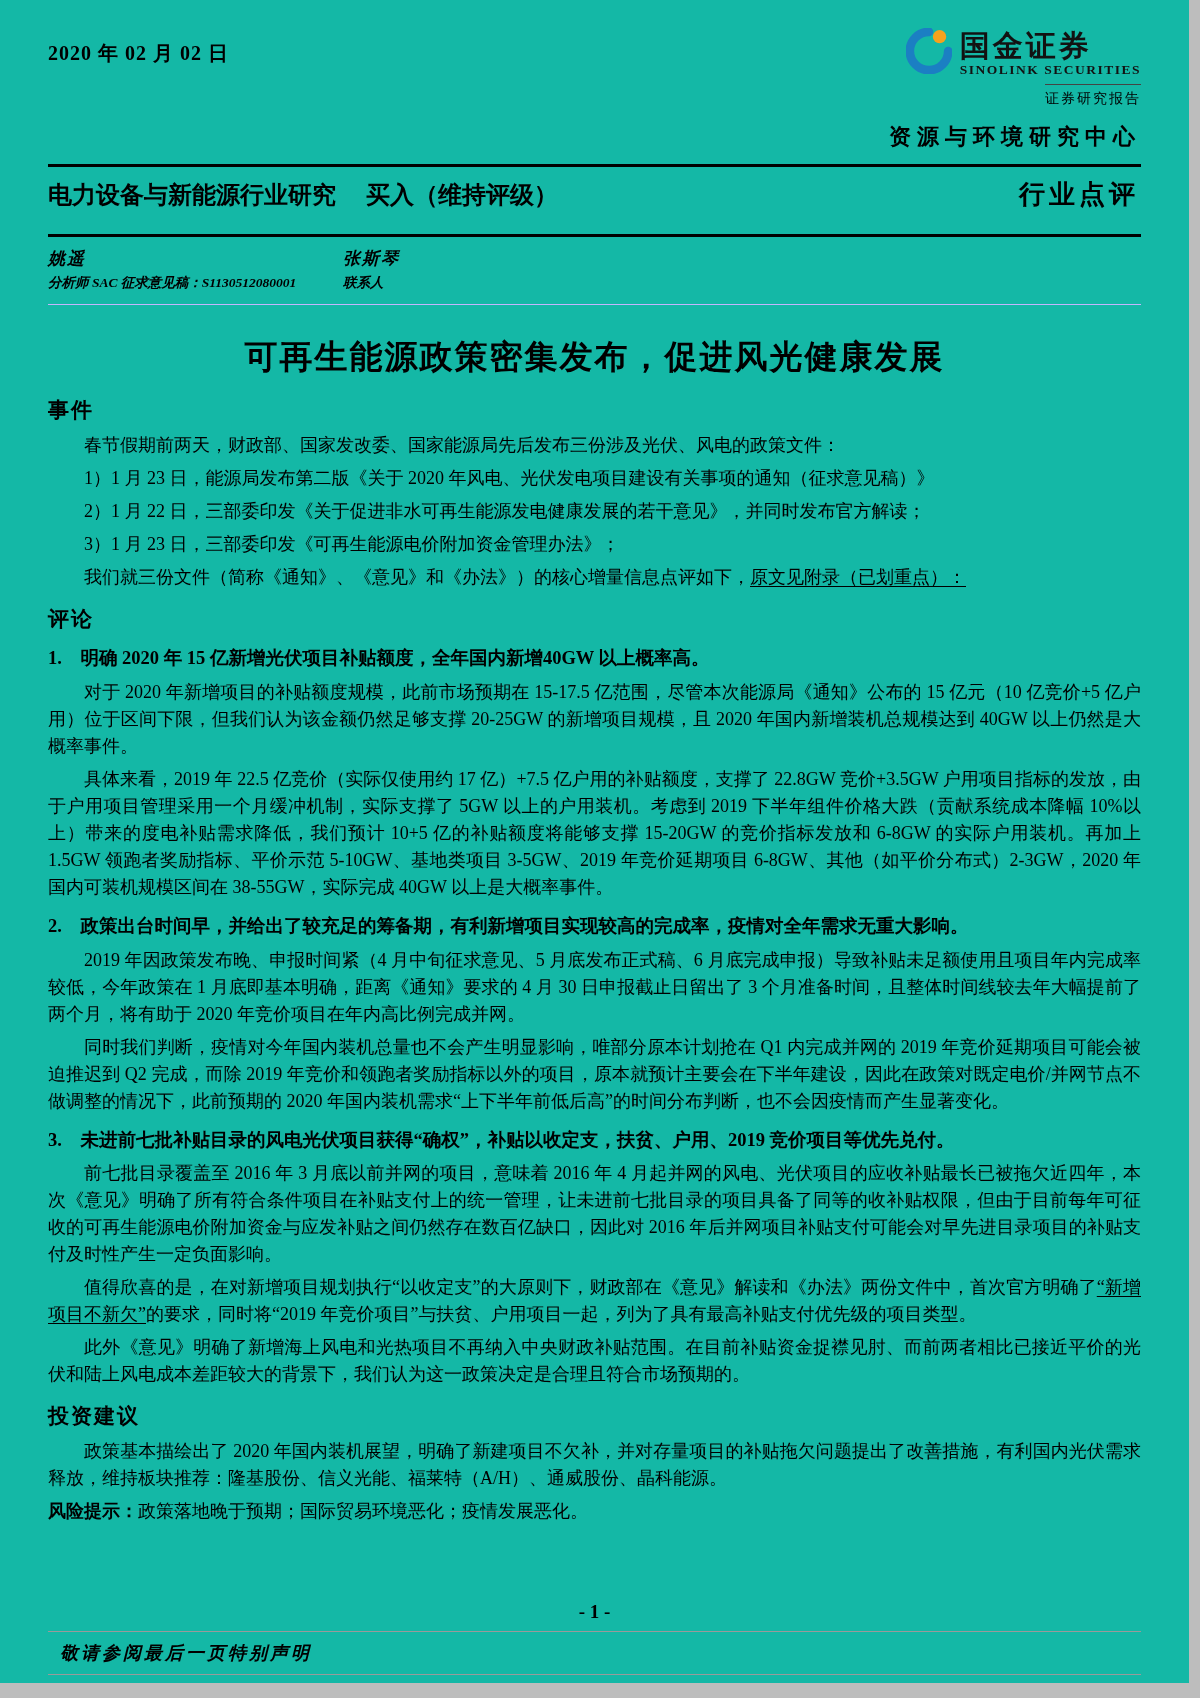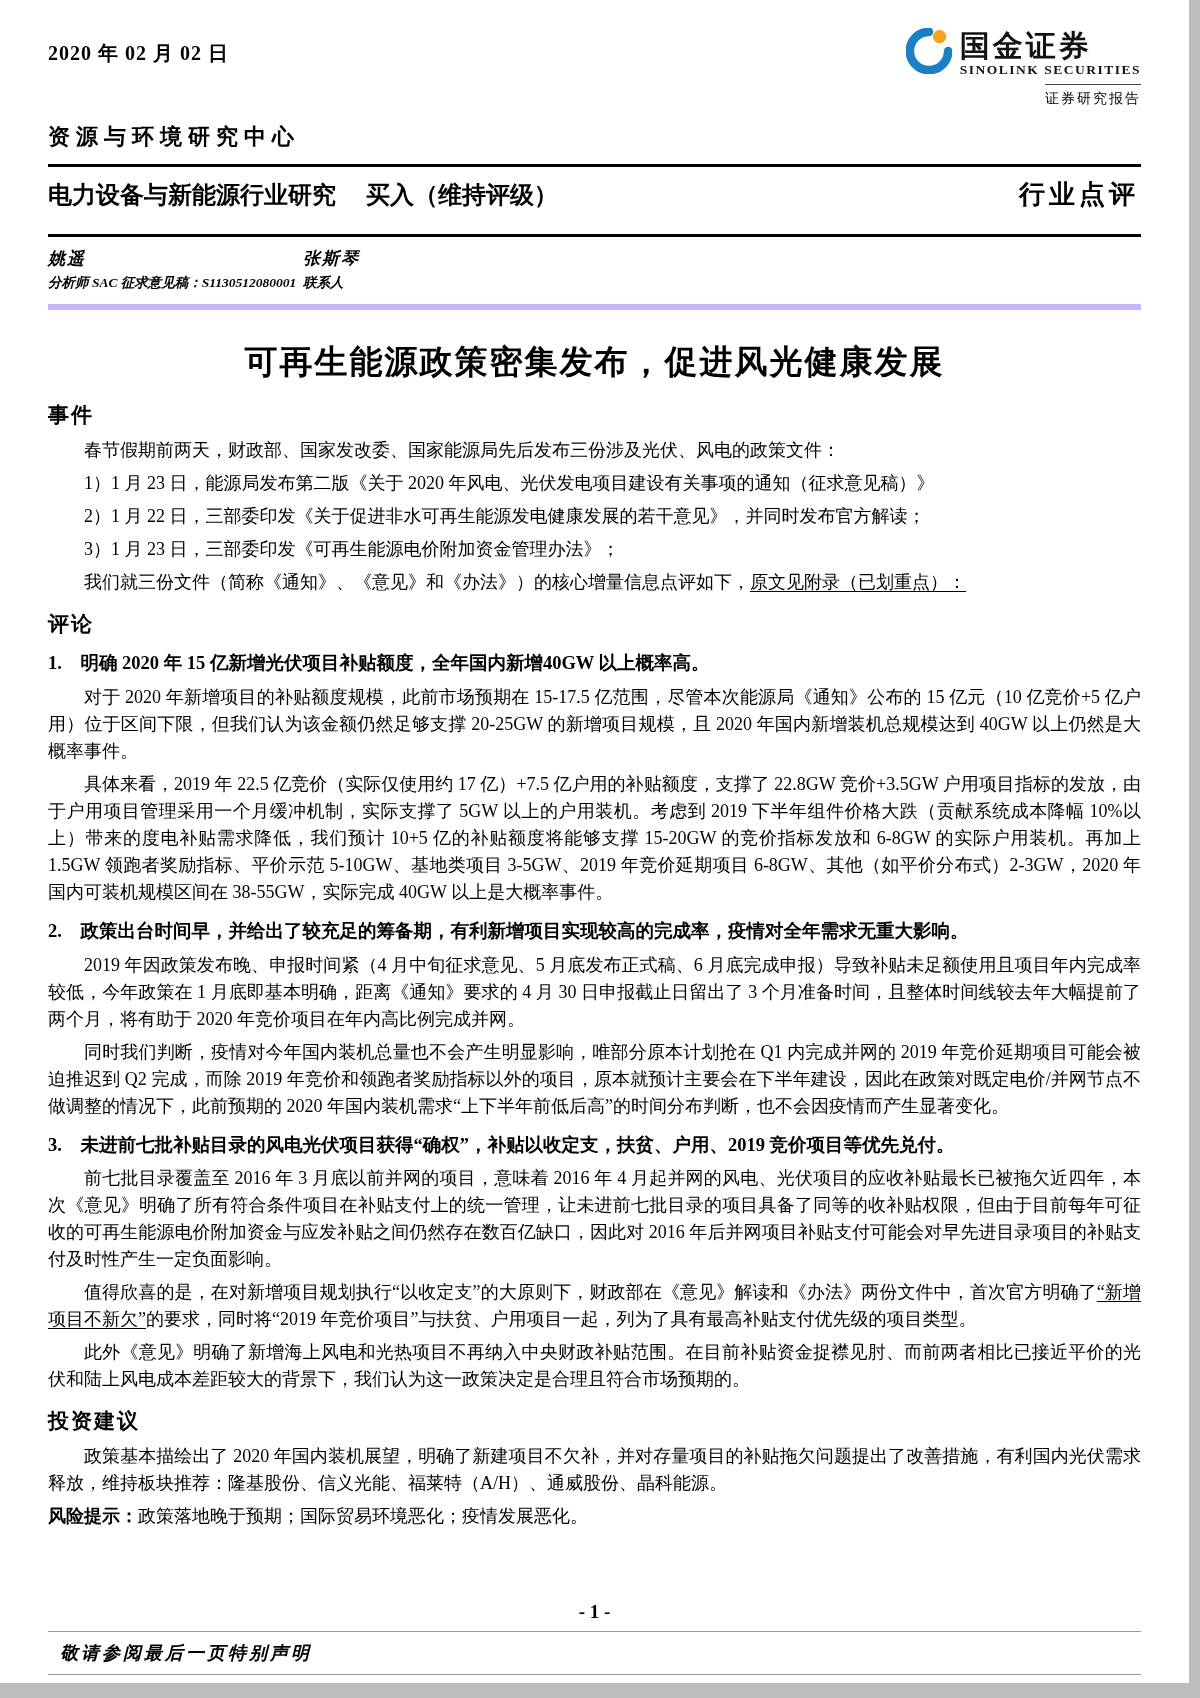--- a/index.html
+++ b/index.html
@@ -5,47 +5,48 @@
   * { margin:0; padding:0; box-sizing:border-box; }
   html,body { width:1200px; }
   body {
     background:#bdbdbd;
     font-family:"Liberation Serif","DejaVu Serif",serif;
     color:#000;
   }
   .page {
     position:relative;
     width:1189px; height:1683px;
-    background:#ffffff;
+    background:#14b8a6;
     padding:28px 48px 16px 48px;
     overflow:hidden;
   }
   
   .top-row { display:flex; justify-content:space-between; align-items:flex-start; }
   .report-date { font-size:20px; font-weight:bold; padding-top:12px; letter-spacing:1px; }
   .brand { display:flex; flex-direction:column; align-items:flex-end; }
   .logo-row { display:flex; align-items:center; gap:8px; }
   .brand-cn { font-size:30px; font-weight:bold; letter-spacing:3px; color:#121212; line-height:1.1; }
   .brand-en { font-size:13.5px; font-weight:bold; letter-spacing:1.5px; color:#121212; }
   .brand-sub {
     font-size:14px; font-weight:normal; letter-spacing:2px;
     border-top:1px solid #444; margin-top:6px; padding-top:5px;
   }
-  .center-name { font-size:22px; font-weight:bold; letter-spacing:6px; margin-top:14px; }
+  .center-name { font-size:22px; font-weight:bold; letter-spacing:6px; margin-top:14px;text-align:right; }
   .rule-thick { height:3px; background:#000; margin-top:12px; }
   .title-row {
     display:flex; justify-content:space-between; align-items:center;
     padding:10px 2px 10px 0;
   }
   .title-left { font-size:24px; font-weight:bold; }
   .title-left .rating { margin-left:30px; }
   .report-type { font-size:26px; font-weight:bold; letter-spacing:4px; }
   .analysts {
     display:flex; padding:10px 0 12px 0;
-    border-bottom:6px solid #c4b5fd;
+    border-bottom:1px solid #c4b5fd;
+    gap:40px;
   }
   .analyst { width:255px; }
   .a-name { font-size:17px; font-weight:bold; font-style:italic; letter-spacing:2px; }
   .a-cred { font-size:13.5px; font-weight:bold; font-style:italic; margin-top:4px; }
   
   .doc-title { text-align:center; font-size:33px; font-weight:bold; margin:30px 0 16px 0; letter-spacing:2px; }
   .sec-head { font-size:21px; font-weight:bold; letter-spacing:2px; margin:14px 0 8px 0; }
   .body-text p { font-size:18px; line-height:1.5; text-align:justify; margin-bottom:6px; }
   .indent { text-indent:2em; }
   .num-head { font-size:18.5px; font-weight:bold; line-height:1.5; margin:12px 0 6px 0; text-align:justify; }

